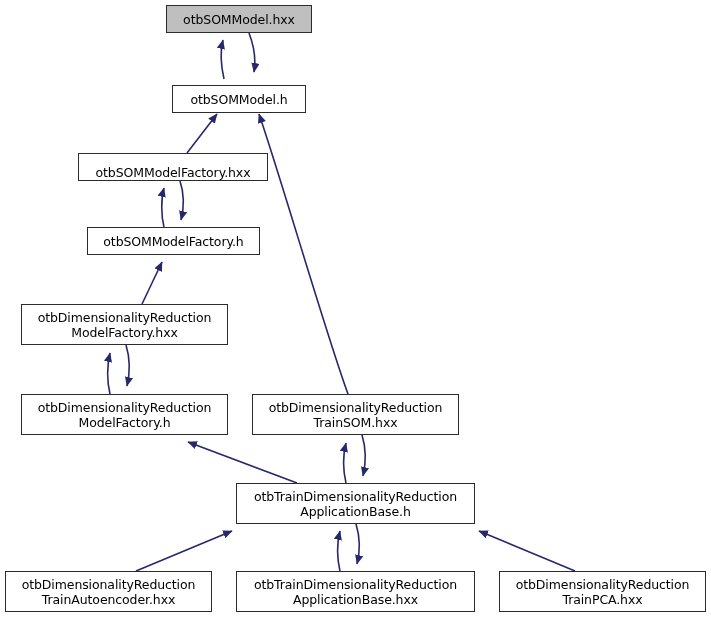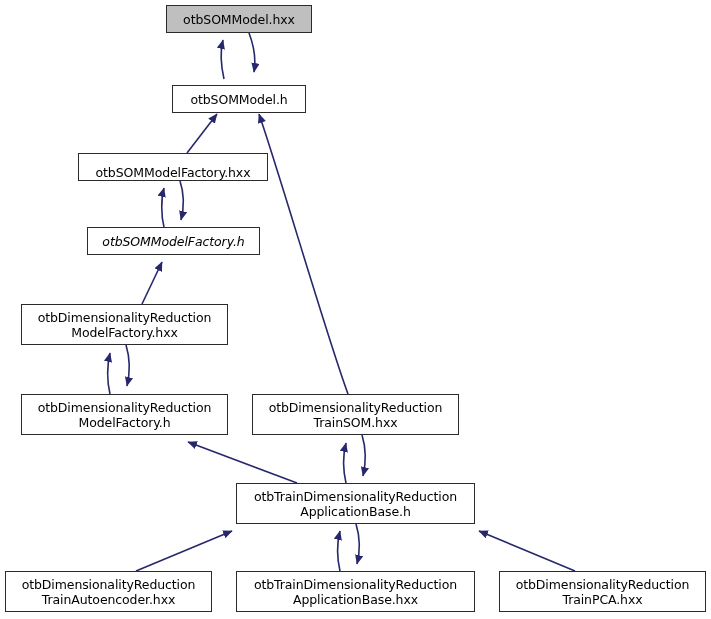--- a/index.html
+++ b/index.html
@@ -74,21 +74,21 @@
         <path d="M136,571 L232,531" fill="none" stroke="#27286b" stroke-width="1.6" marker-end="url(#arrowhead)"></path>
         <path d="M340,571 C337,558 337,543 340,531" fill="none" stroke="#27286b" stroke-width="1.6" marker-end="url(#arrowhead)"></path>
         <path d="M356,524 C360,537 360,552 357,564" fill="none" stroke="#27286b" stroke-width="1.6" marker-end="url(#arrowhead)"></path>
         <path d="M575,571 L479,531" fill="none" stroke="#27286b" stroke-width="1.6" marker-end="url(#arrowhead)"></path>
       </g>
   </svg>
   <div id="node-layer">
       <div class="gnode highlight" style="left: 166px; top: 5px; width: 146px; height: 28px;"><span class="lbl">otbSOMModel.hxx</span></div>
       <div class="gnode" style="left: 172px; top: 79px; width: 134px; height: 28px; margin-top: 6px;"><span class="lbl">otbSOMModel.h</span></div>
       <div class="gnode" style="left: 78px; top: 153px; width: 190px; height: 28px; align-items: flex-end;"><span class="lbl">otbSOMModelFactory.hxx</span></div>
-      <div class="gnode" style="left: 87px; top: 227px; width: 173px; height: 28px; font-style: italic;"><span class="lbl">otbSOMModelFactory.h</span></div>
+      <div class="gnode" style="left: 87px; top: 227px; width: 173px; height: 28px;"><span class="lbl">otbSOMModelFactory.h</span></div>
       <div class="gnode" style="left: 21px; top: 304px; width: 207px; height: 41px;"><span class="lbl">otbDimensionalityReduction
 ModelFactory.hxx</span></div>
       <div class="gnode" style="left: 21px; top: 394px; width: 207px; height: 41px;"><span class="lbl">otbDimensionalityReduction
 ModelFactory.h</span></div>
       <div class="gnode" style="left: 252px; top: 394px; width: 207px; height: 41px;"><span class="lbl">otbDimensionalityReduction
 TrainSOM.hxx</span></div>
       <div class="gnode" style="left: 236px; top: 483px; width: 239px; height: 41px;"><span class="lbl">otbTrainDimensionalityReduction
 ApplicationBase.h</span></div>
       <div class="gnode" style="left: 5px; top: 571px; width: 207px; height: 41px;"><span class="lbl">otbDimensionalityReduction
 TrainAutoencoder.hxx</span></div>

